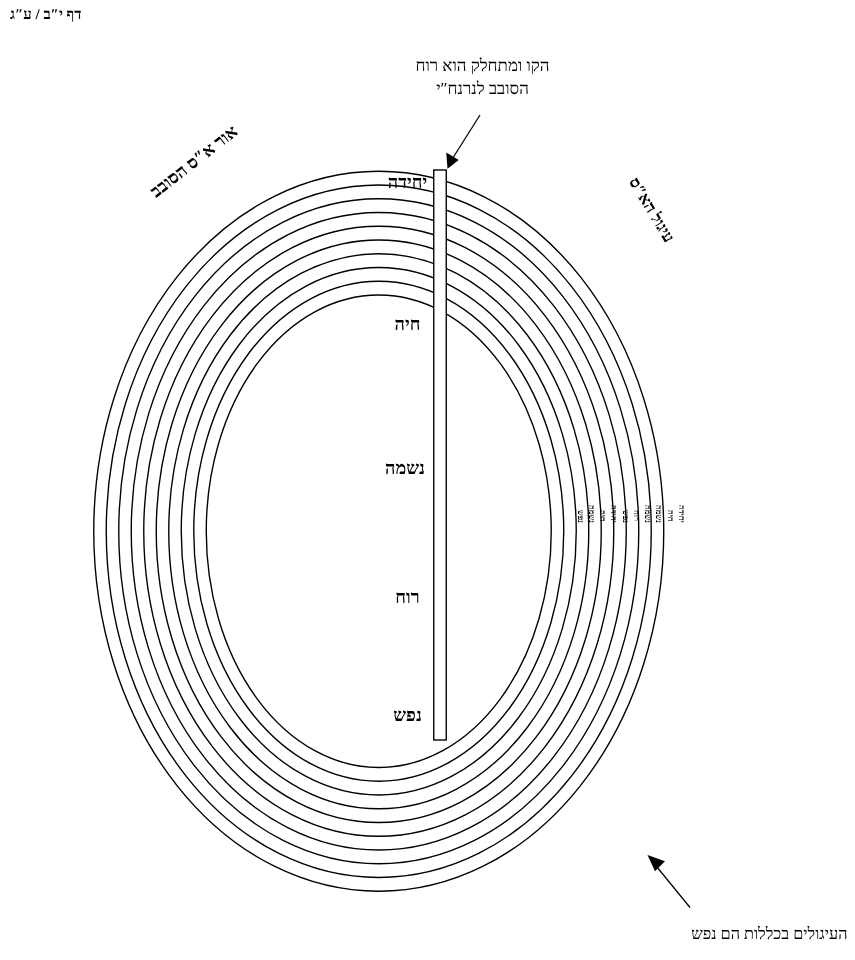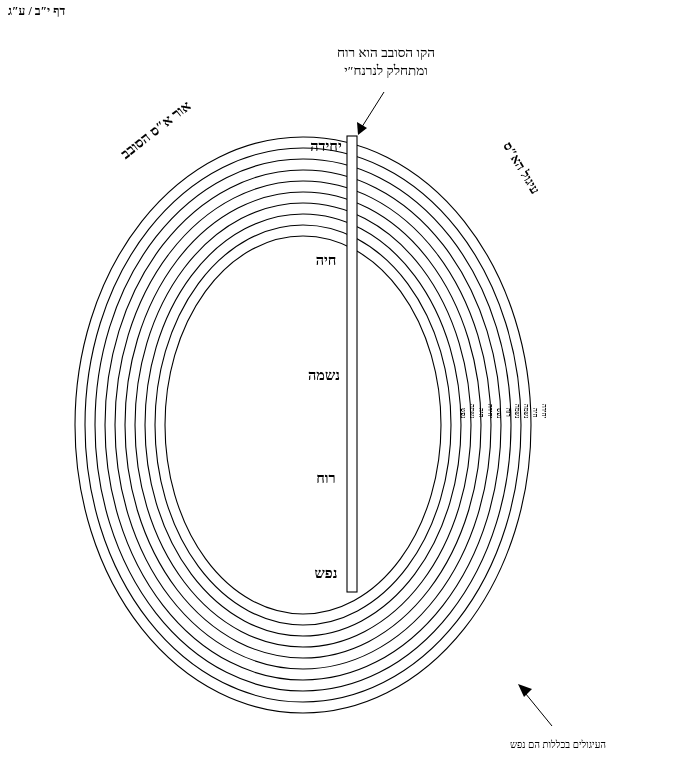--- a/index.html
+++ b/index.html
@@ -45,22 +45,21 @@
   }
   .caption-top {
     font-size: 13.5px;
     text-align: center;
     line-height: 1.35;
     left: 286px;
     top: 44px;
     width: 200px;
   }
   .caption-bottom {
-    font-size: 10px;
-    text-align: center;
+    font-size: 13px;
     line-height: 1.35;
     left: 438px;
     top: 738px;
     width: 240px;
   }
   .nrnch {
     font-size: 14.5px;
     font-weight: bold;
     text-align: center;
   }
@@ -104,22 +103,22 @@
       <polygon points="358,135 357,122 367,128" fill="#000000" stroke="none"></polygon>
     </g>
 
     <g stroke="#000000" stroke-width="1" fill="none">
       <line x1="552" y1="726" x2="521" y2="688"></line>
       <polygon points="518,684 532,689 524,697" fill="#000000" stroke="none"></polygon>
     </g>
   </svg>
 
   <div class="lbl caption-top">
-    <div>הקו הסובב הוא רוח</div>
-    <div>ומתחלק לנרנח″י</div>
+    <div>הקו ומתחלק הוא רוח</div>
+    <div>הסובב לנרנח″י</div>
   </div>
 
   <div class="lbl caption-bottom">העיגולים בכללות הם נפש</div>
 
   <div class="lbl side-label" style="left:118px; top:150px; transform: rotate(-38deg); transform-origin: left top;">אור א″ס הסובב</div>
 
   <div class="lbl side-label" style="left:513px; top:139px; transform: rotate(59deg); transform-origin: left top; font-size:13px;">עיגול הא″ס</div>
 
   <div class="lbl nrnch" style="left:305px; top:138px; width:42px;">יחידה</div>
   <div class="lbl nrnch" style="left:305px; top:252px; width:42px;">חיה</div>

